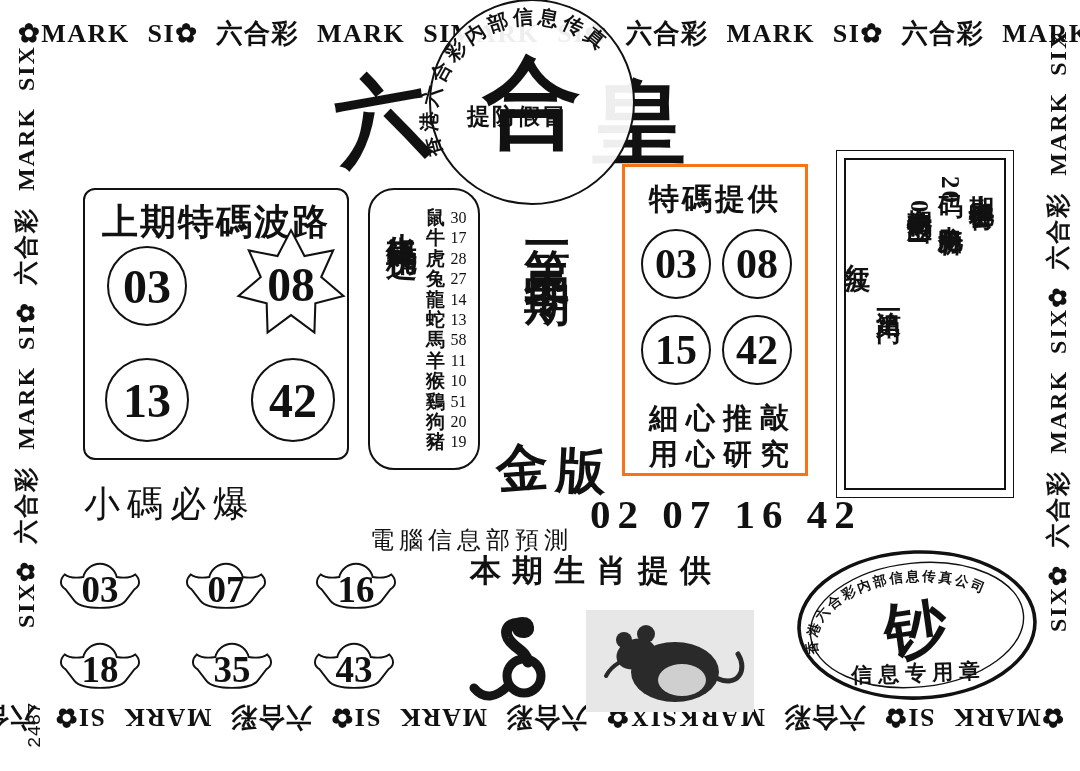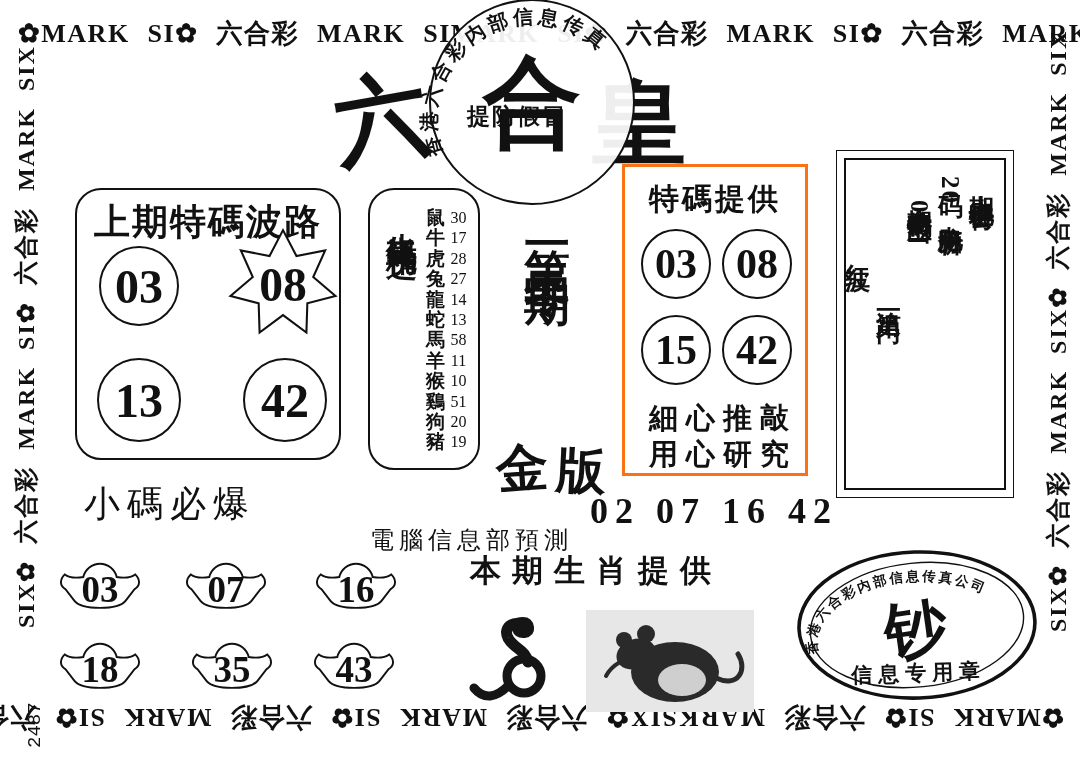--- a/index.html
+++ b/index.html
@@ -16,21 +16,21 @@
   .border-right{left:1042px;top:632px;width:575px;font-size:24px;font-weight:600;letter-spacing:2px;
               word-spacing:8px;white-space:nowrap;transform:rotate(-90deg);transform-origin:0 0;}
   .serial{left:24px;top:748px;font-family:"Liberation Mono","DejaVu Sans Mono",monospace;
           font-size:19px;transform:rotate(-90deg);transform-origin:0 0;}
   
   .title-char{font-weight:900;z-index:2;}
   .t1{left:334px;top:56px;font-size:94px;transform:rotate(-10deg);}
   .t3{left:592px;top:60px;font-size:94px;}
   .stamp-svg{left:412px;top:-10px;z-index:3;}
   
-  .last-box{left:75px;top:188px;width:262px;height:268px;border:2.5px solid #111;border-radius:26px;}
+  .last-box{left:83px;top:188px;width:262px;height:268px;border:2.5px solid #111;border-radius:12px;}
   .last-title{left:14px;top:8px;width:234px;text-align:center;font-size:36px;font-weight:700;letter-spacing:2px;}
   .num-circle{position:absolute;border:2px solid #111;border-radius:50%;display:flex;
               align-items:center;justify-content:center;font-weight:600;}
   .lb-c1{left:22px;top:56px;width:76px;height:76px;font-size:48px;}
   .lb-c3{left:20px;top:168px;width:80px;height:80px;font-size:48px;}
   .lb-c4{left:166px;top:168px;width:80px;height:80px;font-size:48px;}
   .lb-star{left:148px;top:36px;}
   
   .zodiac-box{left:368px;top:188px;width:112px;height:282px;border:2px solid #111;border-radius:26px;
               display:flex;padding:18px 6px 6px 10px;box-sizing:border-box;}
@@ -55,21 +55,21 @@
   .analysis-box{left:836px;top:150px;width:176px;height:346px;border:1.5px solid #111;}
   .analysis-inner{position:absolute;left:7px;top:7px;right:7px;bottom:7px;border:2.5px solid #111;
                   display:flex;flex-direction:row-reverse;justify-content:flex-start;padding:4px 6px;}
   .a-col{writing-mode:vertical-rl;text-orientation:mixed;font-size:25px;font-weight:700;
          width:31px;letter-spacing:2px;}
   .ac1{padding-top:10px;} .ac2{padding-top:10px;} .ac3{padding-top:24px;}
   .ac4{padding-top:128px;} .ac5{padding-top:80px;}
   
   .headline{left:84px;top:480px;font-size:36px;font-weight:400;letter-spacing:7px;}
   .pred-label{left:370px;top:524px;font-size:24px;font-weight:400;letter-spacing:5px;}
-  .pred-nums{left:590px;top:490px;font-size:36px;font-weight:600;letter-spacing:7px;}
+  .pred-nums{left:590px;top:490px;font-size:41px;font-weight:600;letter-spacing:7px;}
   
   .ingot{width:88px;height:66px;}
   .ig1{left:56px;top:552px;} .ig2{left:182px;top:552px;} .ig3{left:312px;top:552px;}
   .ig4{left:56px;top:632px;} .ig5{left:188px;top:632px;} .ig6{left:310px;top:632px;}
   .ingot text{font-family:"Liberation Serif","DejaVu Serif",serif;font-weight:600;}
   
   .tip-title{left:470px;top:550px;font-size:31px;font-weight:800;letter-spacing:11px;}
   .snake-wrap{left:466px;top:612px;}
   .rat-wrap{left:586px;top:610px;width:168px;height:102px;background:#e7e7e7;
             display:flex;align-items:center;justify-content:center;}

